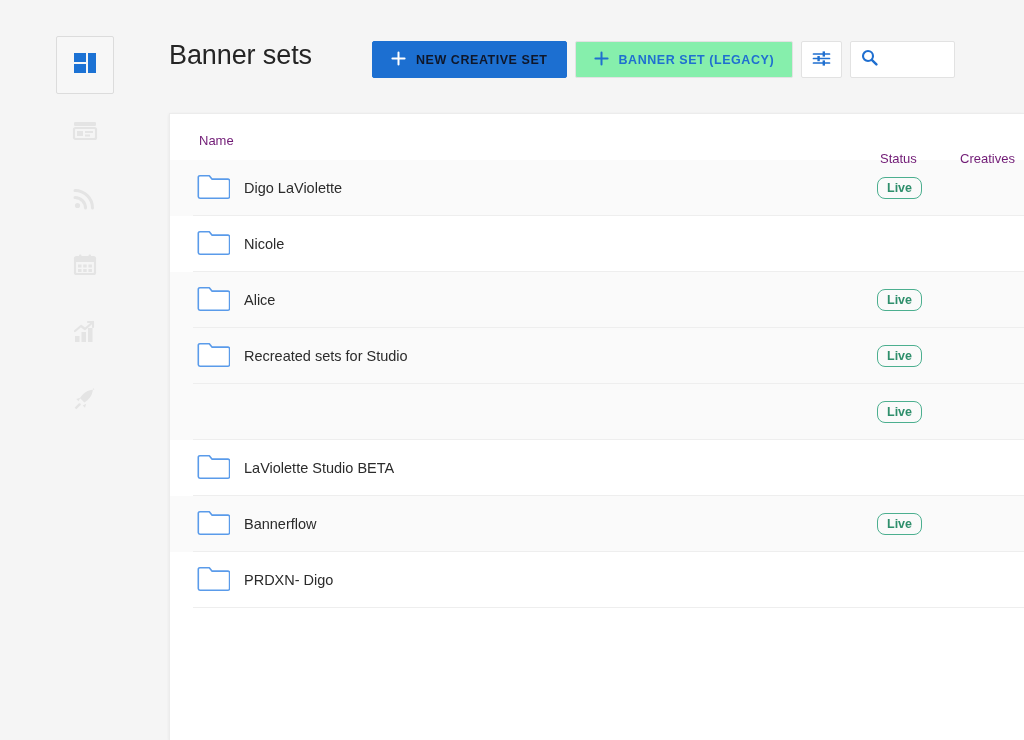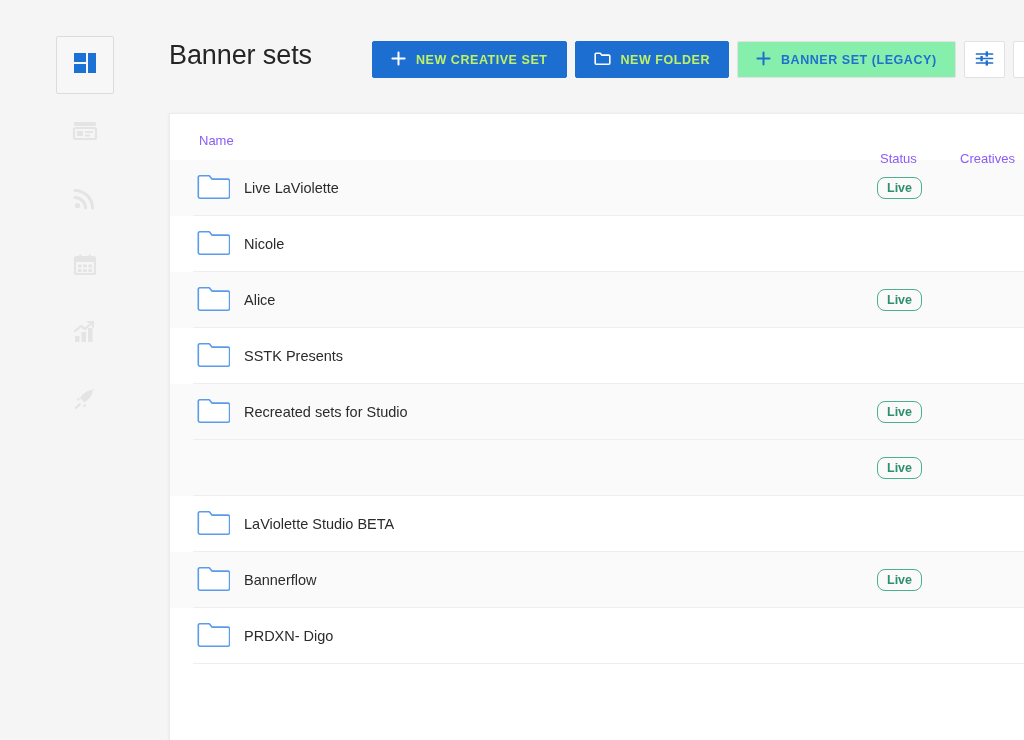--- a/index.html
+++ b/index.html
@@ -65,21 +65,21 @@
     font-weight: bold;
     letter-spacing: 0.55px;
     border-radius: 2px;
     border: 1px solid transparent;
     white-space: nowrap;
     cursor: pointer;
     text-transform: uppercase;
   }
   .btn-primary {
     background: #1c6fd1;
-    color: #bef264;
+    color: #0f172a;
     border-color: #1c6fd1;
   }
   .btn-outline {
     background: #86efac;
     color: #1f6fd0;
     border-color: #e2e2e2;
   }
   .btn-icononly {
     width: 41px; height: 37px;
     padding: 0;
@@ -114,21 +114,21 @@
   }
 
   .table { width: 855px; }
   .thead {
     height: 46px;
     display: flex; align-items: flex-end;
     padding: 0 0 12px 0;
   }
   .th {
     font-size: 13px;
-    color: #8b5cf6;
+    color: #701a75;
     font-weight: 400;
   }
   .th-name { margin-left: 29px; }
   .th-status { position: absolute; left: 711px; top: 151px; }
   .th-creatives { position: absolute; left: 791px; top: 151px; }
 
   .row {
     position: relative;
     height: 56px;
     display: flex; align-items: center;
@@ -255,28 +255,20 @@
 
         <button class="btn btn-primary">
           <span>
             <svg width="15" height="15" viewBox="0 0 15 15">
               <path d="M7.5 1.4v12.2M1.4 7.5h12.2" stroke="#ffffff" stroke-width="2" stroke-linecap="round"></path>
             </svg>
           </span>
           <span>NEW CREATIVE SET</span>
         </button>
 
-        <button class="btn btn-primary">
-          <span>
-            <svg width="17" height="15" viewBox="0 0 17 15">
-              <path d="M1.2 3.2a1 1 0 0 1 1-1h4l1.6 1.9h7a1 1 0 0 1 1 1v7.1a1 1 0 0 1-1 1H2.2a1 1 0 0 1-1-1z" fill="none" stroke="#ffffff" stroke-width="1.6" stroke-linejoin="round"></path>
-            </svg>
-          </span>
-          <span>NEW FOLDER</span>
-        </button>
 
         <button class="btn btn-outline">
           <span>
             <svg width="15" height="15" viewBox="0 0 15 15">
               <path d="M7.5 1.4v12.2M1.4 7.5h12.2" stroke="#1f6fd0" stroke-width="2" stroke-linecap="round"></path>
             </svg>
           </span>
           <span>BANNER SET (LEGACY)</span>
         </button>
 
@@ -310,48 +302,40 @@
         <div class="thead">
           <div class="th th-name">Name</div>
         </div>
 
         <div id="rows">
             <div class="row alt">
               <div class="folder-cell">
                 <span><svg width="33" height="27" viewBox="0 0 33 27">
                     <path d="M1.3 4.3a1.6 1.6 0 0 1 1.6-1.6h9.4l2.6 3.4h16.1a1.6 1.6 0 0 1 1.6 1.6v15.9a1.6 1.6 0 0 1-1.6 1.6H2.9a1.6 1.6 0 0 1-1.6-1.6z" fill="#ffffff" stroke="#5a9bea" stroke-width="1.6" stroke-linejoin="round"></path>
                   </svg></span>
-                <span class="row-name">Live LaViolette</span>
+                <span class="row-name">Digo LaViolette</span>
               </div>
               <span class="badge">Live</span>
             </div>
             <div class="row">
               <div class="folder-cell">
                 <span><svg width="33" height="27" viewBox="0 0 33 27">
                     <path d="M1.3 4.3a1.6 1.6 0 0 1 1.6-1.6h9.4l2.6 3.4h16.1a1.6 1.6 0 0 1 1.6 1.6v15.9a1.6 1.6 0 0 1-1.6 1.6H2.9a1.6 1.6 0 0 1-1.6-1.6z" fill="#ffffff" stroke="#5a9bea" stroke-width="1.6" stroke-linejoin="round"></path>
                   </svg></span>
                 <span class="row-name">Nicole</span>
               </div>
             </div>
             <div class="row alt">
               <div class="folder-cell">
                 <span><svg width="33" height="27" viewBox="0 0 33 27">
                     <path d="M1.3 4.3a1.6 1.6 0 0 1 1.6-1.6h9.4l2.6 3.4h16.1a1.6 1.6 0 0 1 1.6 1.6v15.9a1.6 1.6 0 0 1-1.6 1.6H2.9a1.6 1.6 0 0 1-1.6-1.6z" fill="#ffffff" stroke="#5a9bea" stroke-width="1.6" stroke-linejoin="round"></path>
                   </svg></span>
                 <span class="row-name">Alice</span>
               </div>
               <span class="badge">Live</span>
-            </div>
-            <div class="row">
-              <div class="folder-cell">
-                <span><svg width="33" height="27" viewBox="0 0 33 27">
-                    <path d="M1.3 4.3a1.6 1.6 0 0 1 1.6-1.6h9.4l2.6 3.4h16.1a1.6 1.6 0 0 1 1.6 1.6v15.9a1.6 1.6 0 0 1-1.6 1.6H2.9a1.6 1.6 0 0 1-1.6-1.6z" fill="#ffffff" stroke="#5a9bea" stroke-width="1.6" stroke-linejoin="round"></path>
-                  </svg></span>
-                <span class="row-name">SSTK Presents</span>
-              </div>
             </div>
             <div class="row alt">
               <div class="folder-cell">
                 <span><svg width="33" height="27" viewBox="0 0 33 27">
                     <path d="M1.3 4.3a1.6 1.6 0 0 1 1.6-1.6h9.4l2.6 3.4h16.1a1.6 1.6 0 0 1 1.6 1.6v15.9a1.6 1.6 0 0 1-1.6 1.6H2.9a1.6 1.6 0 0 1-1.6-1.6z" fill="#ffffff" stroke="#5a9bea" stroke-width="1.6" stroke-linejoin="round"></path>
                   </svg></span>
                 <span class="row-name">Recreated sets for Studio</span>
               </div>
               <span class="badge">Live</span>
             </div>

